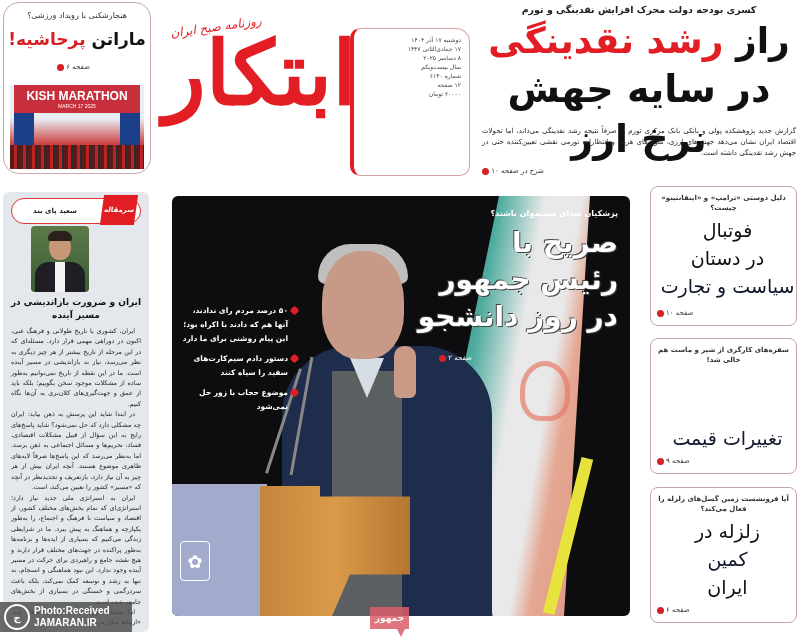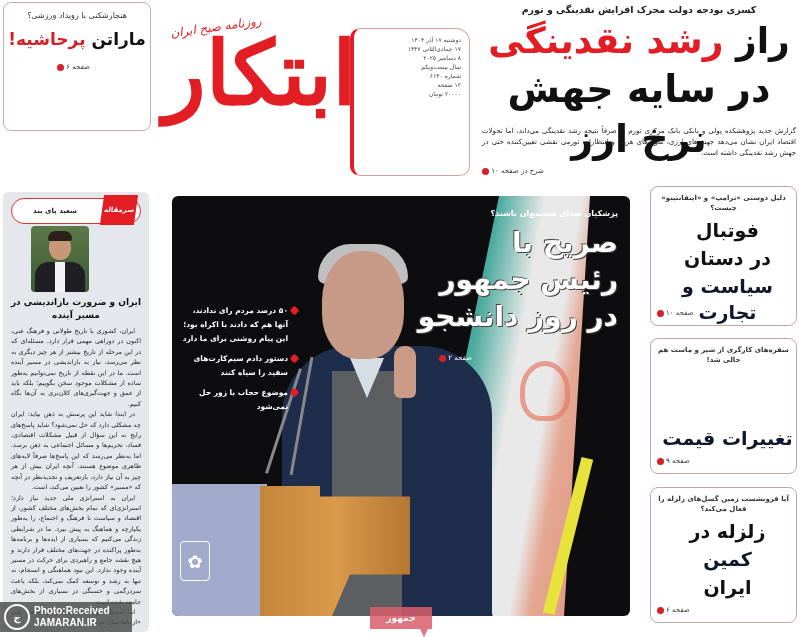--- a/index.html
+++ b/index.html
@@ -1,22 +1,22 @@
 <!DOCTYPE html>
 <html><head>
 <meta charset="utf-8">
 <style>
   * { box-sizing: border-box; margin: 0; padding: 0; }
   html, body { width: 800px; height: 637px; overflow: hidden; background: #ffffff; }
   body { position: relative; font-family: "DejaVu Sans", sans-serif; direction: rtl; color: #111; }
 
   
   .marathon-box {
-    position: absolute; left: 3px; top: 2px; width: 148px; height: 129px;
-    border: 1.5px solid #c9a9a9; border-radius: 8px; background: #fff; overflow: hidden;
+    position: absolute; left: 3px; top: 2px; width: 148px; height: 172px;
+    border: 1.5px solid #c9a9a9; border-radius: 16px; background: #fff; overflow: hidden;
   }
   .marathon-kicker { position: absolute; top: 8px; left: 0; right: 0; text-align: center; font-size: 8px; color: #333; }
   .marathon-title { position: absolute; top: 26px; left: 0; right: 0; text-align: center; font-size: 17px; font-weight: bold; color: #111; }
   .marathon-title .red { color: #d71f26; }
   .page-ref { position: absolute; display: flex; align-items: center; gap: 2px; font-size: 7px; color: #333; }
   .page-dot { width: 7px; height: 7px; border-radius: 50%; background: #d71f26; display: inline-block; }
   .marathon-photo {
     position: absolute; left: 6px; right: 6px; top: 82px; bottom: 4px;
     background: linear-gradient(#e8eef4 0%, #e8eef4 40%, #c44 70%, #8a2a2a 100%);
   }
@@ -127,45 +127,54 @@
   .feat-title {
     position: absolute; top: 28px; right: 12px; text-align: right; font-size: 28px; font-weight: bold; color: #fff;
     line-height: 37px; text-shadow: 1px 1px 0 #444, -1px -1px 0 #444;
   }
   .feat-ref { top: 158px; right: 158px; color: #fff; }
   .bullets { position: absolute; top: 108px; left: 6px; width: 120px; list-style: none; }
   .bullets li { font-size: 7.5px; font-weight: bold; color: #fff; line-height: 14px; margin-bottom: 6px; position: relative; padding-right: 10px; }
   .bullets li .bdot { position: absolute; right: 0; top: 3px; width: 7px; height: 7px; background: #e21d24; transform: rotate(45deg); border-radius: 2px; }
 
   .jomhur-tag {
-    position: absolute; left: 370px; top: 607px; width: 62px; height: 22px; background: #d95e6c; color: #fff;
+    position: absolute; left: 370px; top: 607px; width: 39px; height: 22px; background: #d95e6c; color: #fff;
     font-size: 9px; font-weight: bold; display: flex; align-items: center; justify-content: center; opacity: 0.85;
   }
   .jomhur-tag::after { content: ""; position: absolute; bottom: -8px; right: 4px; border-left: 4px solid transparent; border-right: 4px solid transparent; border-top: 8px solid #d95e6c; }
 
   
   .side-box {
     position: absolute; left: 650px; width: 147px; border: 1.5px solid #c9a4a4; border-radius: 8px; background: #fff;
   }
   .side-box .kicker { position: absolute; top: 6px; left: 4px; right: 4px; text-align: center; font-size: 7px; font-weight: bold; color: #333; line-height: 10px; }
-  .side-box .big { position: absolute; left: 8px; right: 0; text-align: center; font-size: 19px; font-weight: bold; color: #111; line-height: 26px; }
+  .side-box .big { position: absolute; left: 8px; right: 0; text-align: center; font-size: 19px; font-weight: normal; color: #111; line-height: 26px; }
   .side-box .big.red { color: #0f172a; }
   .side-box .page-ref { left: 6px; }
 </style>
 </head>
 <body>
 
 <div class="marathon-box">
   <div class="marathon-kicker">هنجارشکنی با رویداد ورزشی؟</div>
   <div class="marathon-title">
     <span>ماراتن </span><span class="red">پرحاشیه!</span>
   </div>
   <div class="page-ref" style="top:60px; right:60px;">
     <span>صفحه ۶</span>
     <span class="page-dot"></span>
+  </div>
+  <div class="marathon-photo">
+    <div class="arch-banner">
+      <span>KISH MARATHON</span>
+      <small>MARCH 17 2025</small>
+    </div>
+    <div class="arch-left"></div>
+    <div class="arch-right"></div>
+    <div class="crowd"></div>
   </div>
 </div>
 
 <div class="masthead">
   <div class="logo-text">ابتکار</div>
   <div class="logo-sub">روزنامه صبح ایران</div>
 </div>
 <div class="info-box">
   <ul>
     <li>دوشنبه ۱۷ آذر ۱۴۰۴</li>

